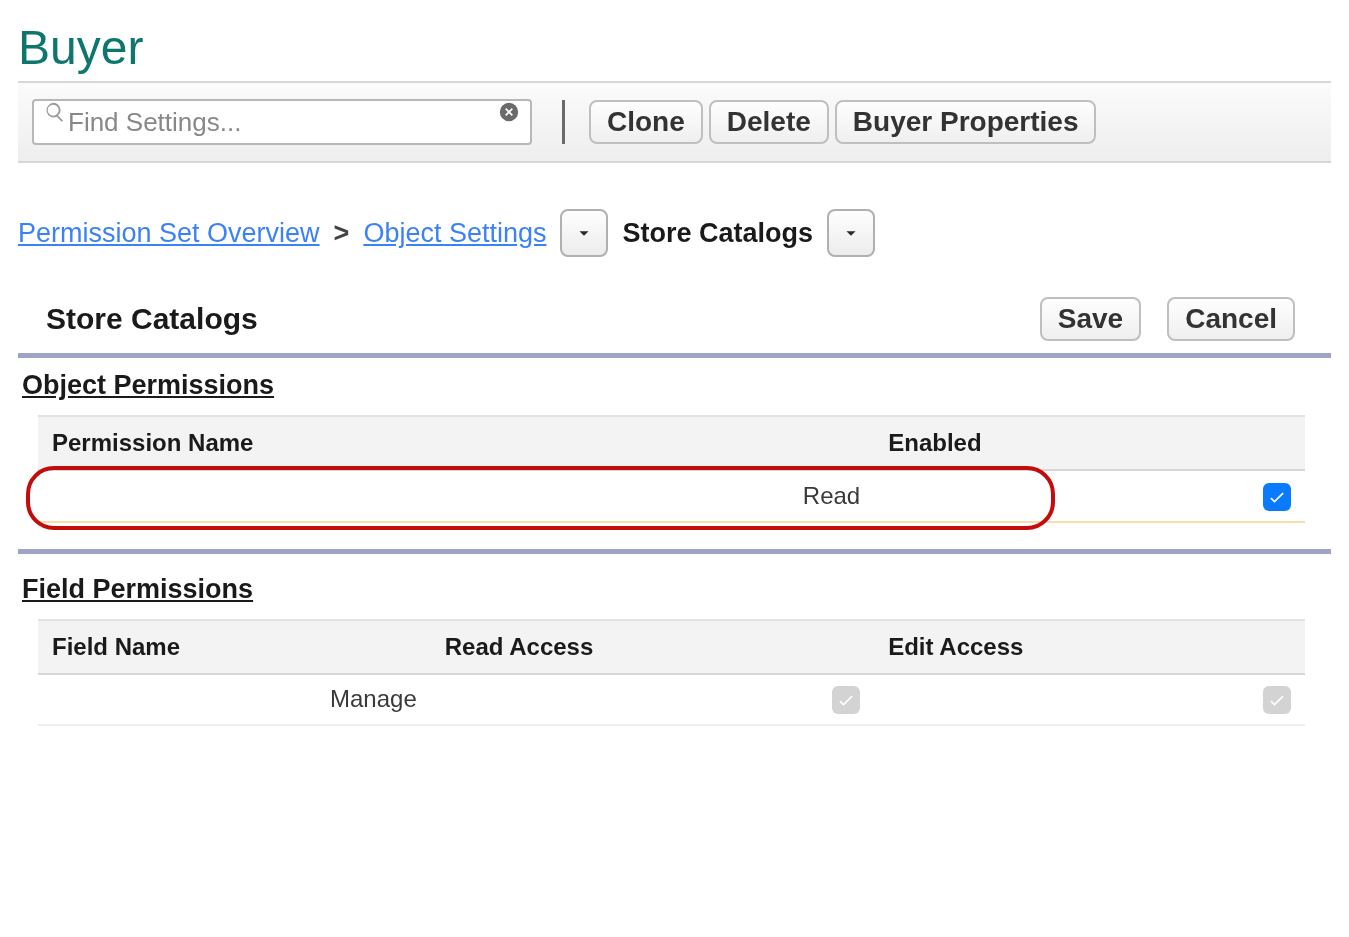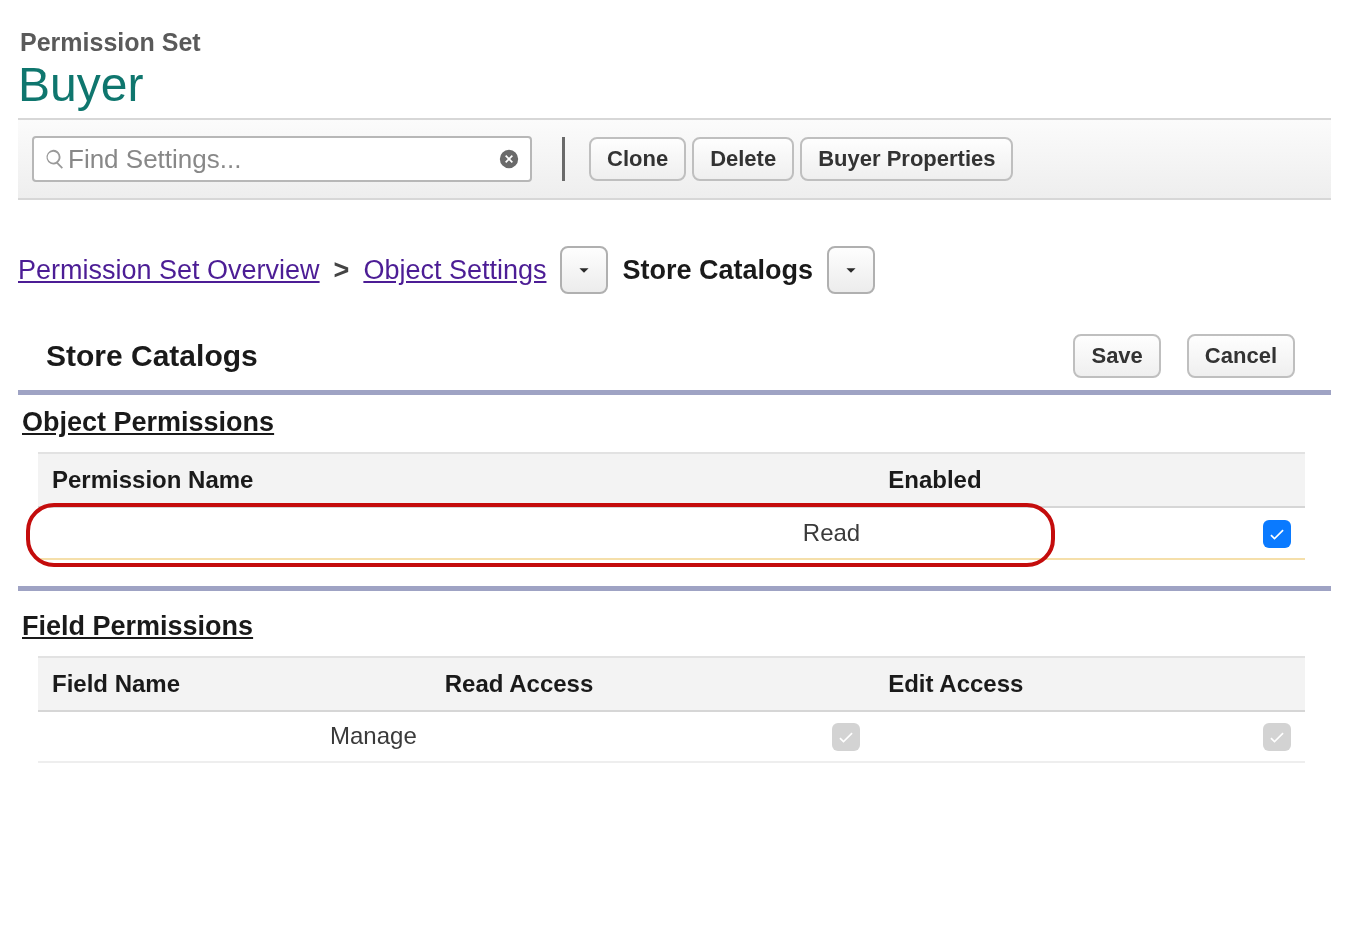--- a/index.html
+++ b/index.html
@@ -30,55 +30,55 @@
   
   .toolbar {
     display: flex;
     align-items: center;
     padding: 16px 14px;
     border-bottom: 2px solid #d7d7d7;
     background: linear-gradient(#fbfbfb, #eeeeee);
     gap: 6px;
   }
   .search-wrap {
-    display:flex; align-items:center;
+    display:flex; 
     width: 500px;
     height: 46px;
     padding: 0 10px;
     border: 2px solid #b7b7b7;
     border-radius: 4px;
     background: #fff;
   }
   .search-wrap input {
     flex:1; border:0; outline:0;
     font-size: 26px;
     color:#555;
     background:transparent;
   }
   .search-wrap input::placeholder { color:#888; }
   .search-icon, .clear-icon { width:22px; height:22px; fill:#9a9a9a; }
   .clear-icon { fill:#6a6a6a; cursor:pointer; }
   .vsep { width:3px; height:44px; background:#6a6a6a; margin: 0 18px 0 24px; }
 
   .btn {
     height:44px; padding: 0 16px;
-    font-size: 22px; font-weight:600;
+    font-size: 28px; font-weight:600;
     color:#333;
     background: linear-gradient(#fefefe,#efefef);
     border:2px solid #bfbfbf; border-radius:8px;
     cursor:pointer;
   }
 
   
   .breadcrumb {
     display:flex; align-items:center; gap:14px;
     padding: 46px 0 10px 0;
     font-size:27px;
   }
-  .bc-link { color:#4c1d95; text-decoration: underline; }
+  .bc-link { color:#3b82f6; text-decoration: underline; }
   .bc-sep { color:#444; font-weight:600; }
   .bc-dropdown {
     display:inline-flex; align-items:center; justify-content:center;
     width:48px; height:48px;
     border:2px solid #b0b0b0; border-radius:8px;
     background: linear-gradient(#fefefe,#ececec);
     cursor:pointer;
   }
   .bc-dropdown svg { width:22px; height:22px; fill:#2a2a2a; }
   .bc-strong { font-weight:700; }
@@ -142,21 +142,20 @@
   .hr-sep { height:5px; background:#9fa3c4; margin: 26px 0 14px 0; }
 
   .field-table th:nth-child(1){width:31%;}
   .field-table th:nth-child(2){width:35%;}
   .field-table th:nth-child(3){width:34%;}
 </style>
 </head>
 <body>
 
 <div class="page-header">
-  <div class="supertitle">Permission Set</div>
   <h1>Buyer</h1>
 </div>
 
 <div class="toolbar">
   <div class="search-wrap">
     <svg class="search-icon" viewBox="0 0 24 24">
         <path d="M10 2a8 8 0 015.3 13.9l5.4 5.4-1.4 1.4-5.4-5.4A8 8 0 1110 2zm0 2a6 6 0 100 12 6 6 0 000-12z"></path>
       </svg>
     <input type="text" placeholder="Find Settings..." style="">
     <svg class="clear-icon" viewBox="0 0 24 24">

